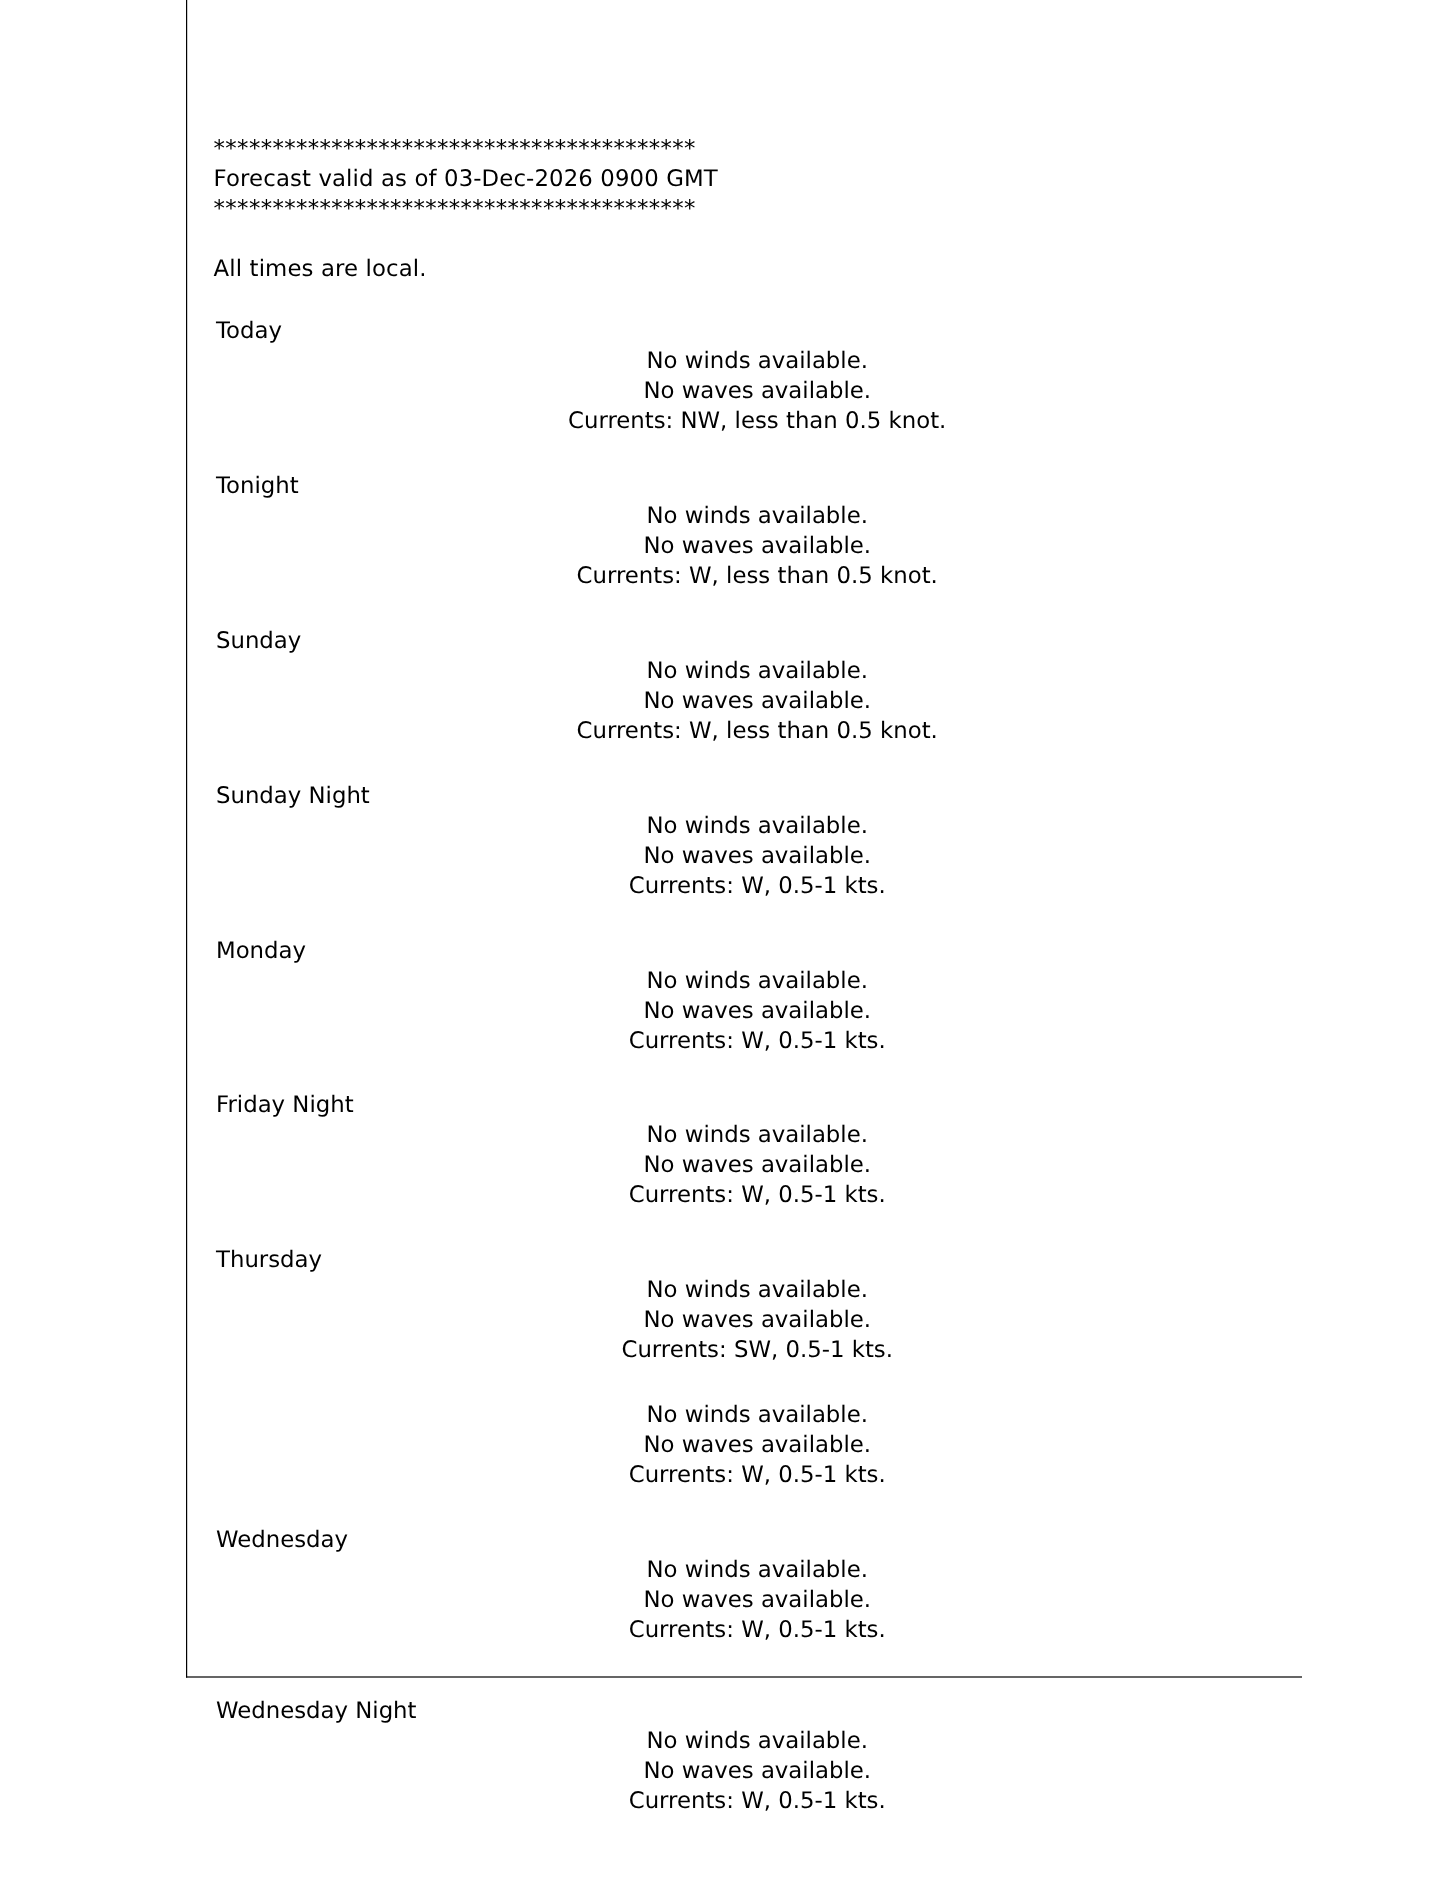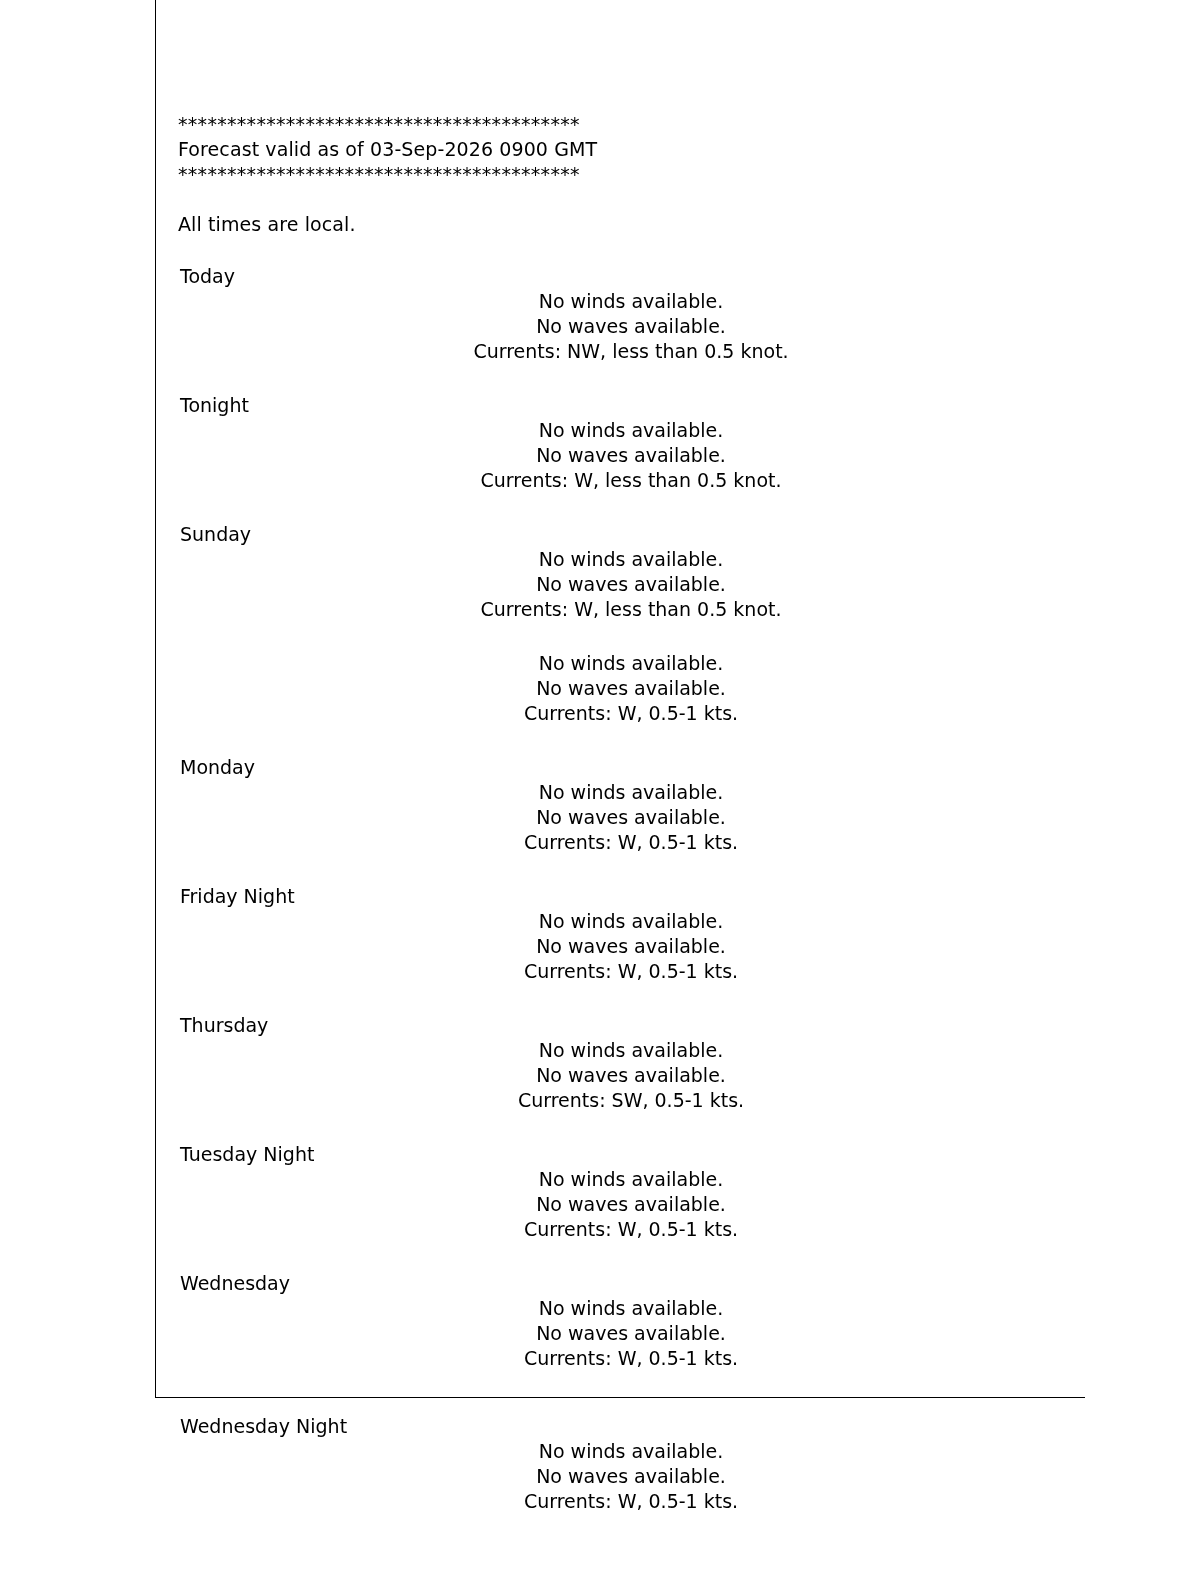--- a/index.html
+++ b/index.html
@@ -71,21 +71,21 @@
   }
 </style>
 </head>
 <body>
 
 <div id="page-frame"></div>
 
 <div id="doc">
 
   <div class="stars">*****************************************</div>
-  <div class="line">Forecast valid as of 03-Sep-2026 0900 GMT</div>
+  <div class="line">Forecast valid as of 03-Dec-2026 0900 GMT</div>
   <div class="stars">*****************************************</div>
 
   <div class="blank"></div>
 
   <div class="line">All times are local.</div>
 
   <div class="blank"></div>
 
   <div class="period">
     <div class="period-name">Today</div>
@@ -105,20 +105,21 @@
 
   <div class="period">
     <div class="period-name">Sunday</div>
     <div class="period-detail"> No winds available.</div>
     <div class="period-detail"> No waves available.</div>
     <div class="period-detail"> Currents: W, less than 0.5 knot.</div>
   </div>
   <div class="blank"></div>
 
   <div class="period">
+    <div class="period-name">Sunday Night</div>
     <div class="period-detail"> No winds available.</div>
     <div class="period-detail"> No waves available.</div>
     <div class="period-detail"> Currents: W, 0.5-1 kts.</div>
   </div>
   <div class="blank"></div>
 
   <div class="period">
     <div class="period-name">Monday</div>
     <div class="period-detail"> No winds available.</div>
     <div class="period-detail"> No waves available.</div>
@@ -136,21 +137,20 @@
 
   <div class="period">
     <div class="period-name">Thursday</div>
     <div class="period-detail"> No winds available.</div>
     <div class="period-detail"> No waves available.</div>
     <div class="period-detail"> Currents: SW, 0.5-1 kts.</div>
   </div>
   <div class="blank"></div>
 
   <div class="period">
-    <div class="period-name">Tuesday Night</div>
     <div class="period-detail"> No winds available.</div>
     <div class="period-detail"> No waves available.</div>
     <div class="period-detail"> Currents: W, 0.5-1 kts.</div>
   </div>
   <div class="blank"></div>
 
   <div class="period">
     <div class="period-name">Wednesday</div>
     <div class="period-detail"> No winds available.</div>
     <div class="period-detail"> No waves available.</div>

